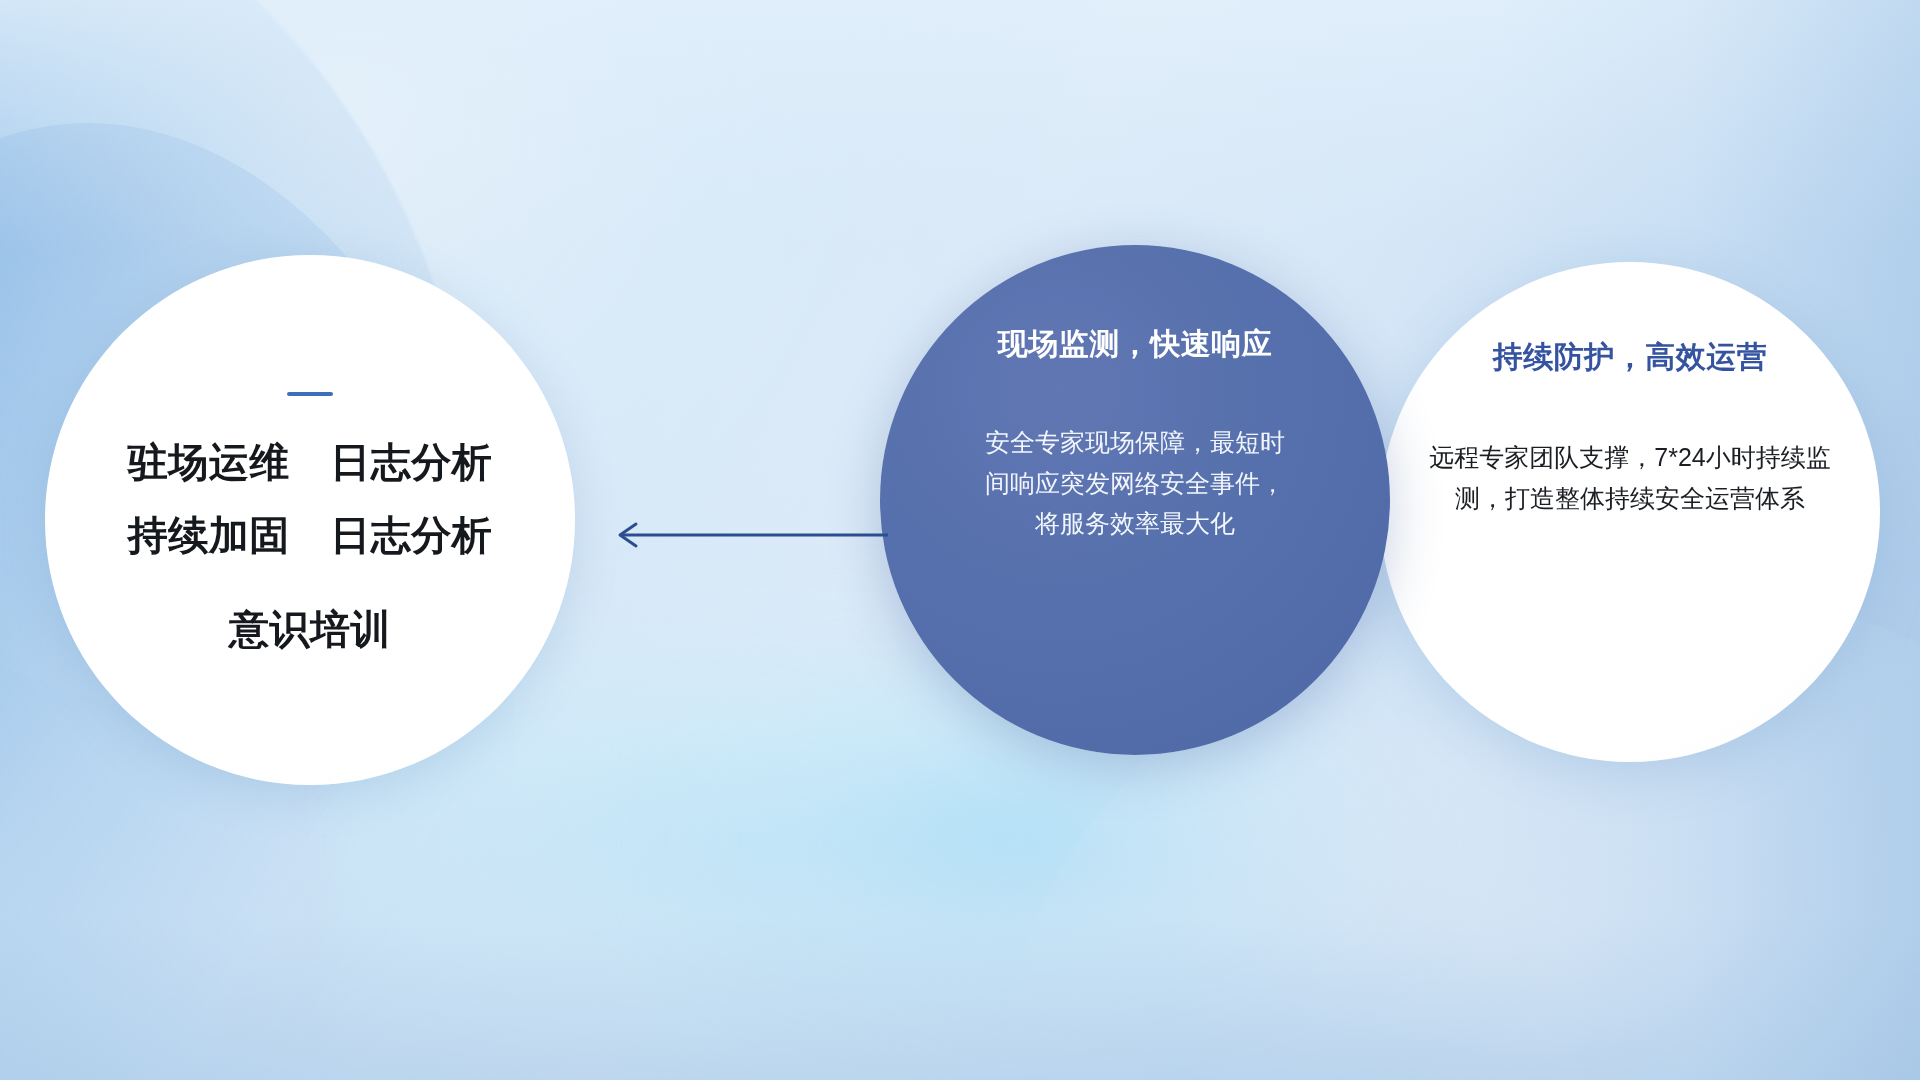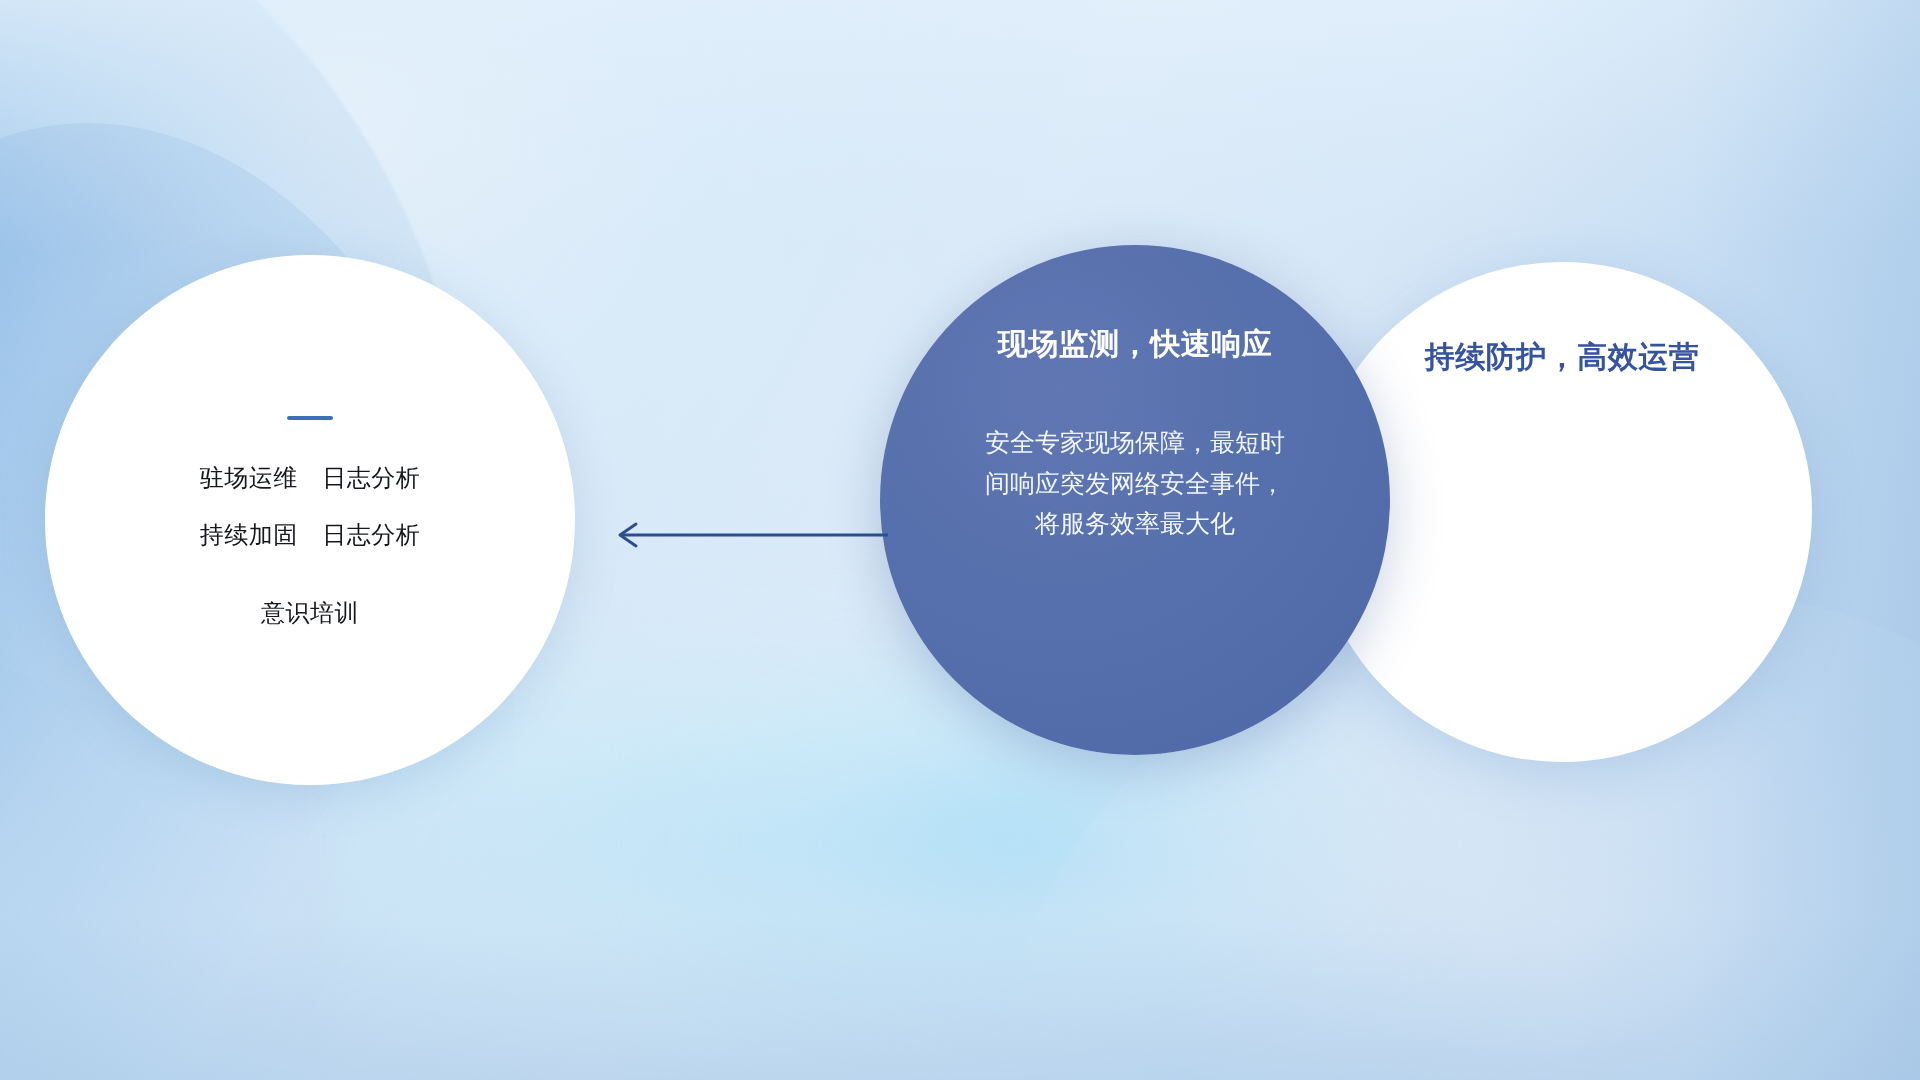--- a/index.html
+++ b/index.html
@@ -123,22 +123,22 @@
     box-shadow:0 10px 46px rgba(90,135,185,.20);
     justify-content:center;
   }
   #left-divider{
     width:46px; height:4px;
     background:#3e6fba;
     border-radius:2px;
     margin-bottom:46px;
   }
   .left-line{
-    font-size:24px;
-    font-weight:400;
+    font-size:40px;
+    font-weight:700;
     color:#15181c;
     letter-spacing:.5px;
     line-height:1;
     margin-bottom:33px;
     white-space:pre;
   }
   .left-line:last-child{ margin-bottom:0;margin-top:21px; }
 
   #circle-mid{
     left:880px; top:245px;
@@ -160,21 +160,21 @@
     margin-top:62px;
     font-size:25px;
     font-weight:400;
     color:#f2f6fc;
     line-height:1.62;
     width:300px;
     text-align:center;
   }
 
   #circle-right{
-    left:1312px; top:262px;
+    left:1380px; top:262px;
     width:500px; height:500px;
     background:radial-gradient(circle at 38% 30%, #ffffff 0%, #ffffff 66%, #fcfdff 100%);
     box-shadow:0 12px 52px rgba(90,135,185,.22);
     z-index:2;
     padding-top:78px;
   }
   #right-title{
     font-size:30px;
     font-weight:700;
     color:#35539f;
@@ -224,20 +224,21 @@
     <div class="left-line">意识培训</div>
   </div>
 
   <svg id="arrow-connector" viewBox="0 0 290 40" preserveAspectRatio="none">
     <line x1="288" y1="20" x2="22" y2="20" stroke="#2a4e8f" stroke-width="3"></line>
     <polyline points="36,9 20,20 36,31" fill="none" stroke="#2a4e8f" stroke-width="3" stroke-linecap="round" stroke-linejoin="round"></polyline>
   </svg>
 
   <div class="circle" id="circle-right">
     <div id="right-title">持续防护，高效运营</div>
+    <div id="right-body">远程专家团队支撑，7*24小时持续监测，打造整体持续安全运营体系</div>
   </div>
 
   <div class="circle" id="circle-mid">
     <div id="mid-title">现场监测，快速响应</div>
     <div id="mid-body">安全专家现场保障，最短时间响应突发网络安全事件，将服务效率最大化</div>
   </div>
 
 </div>
 
 </body></html>

